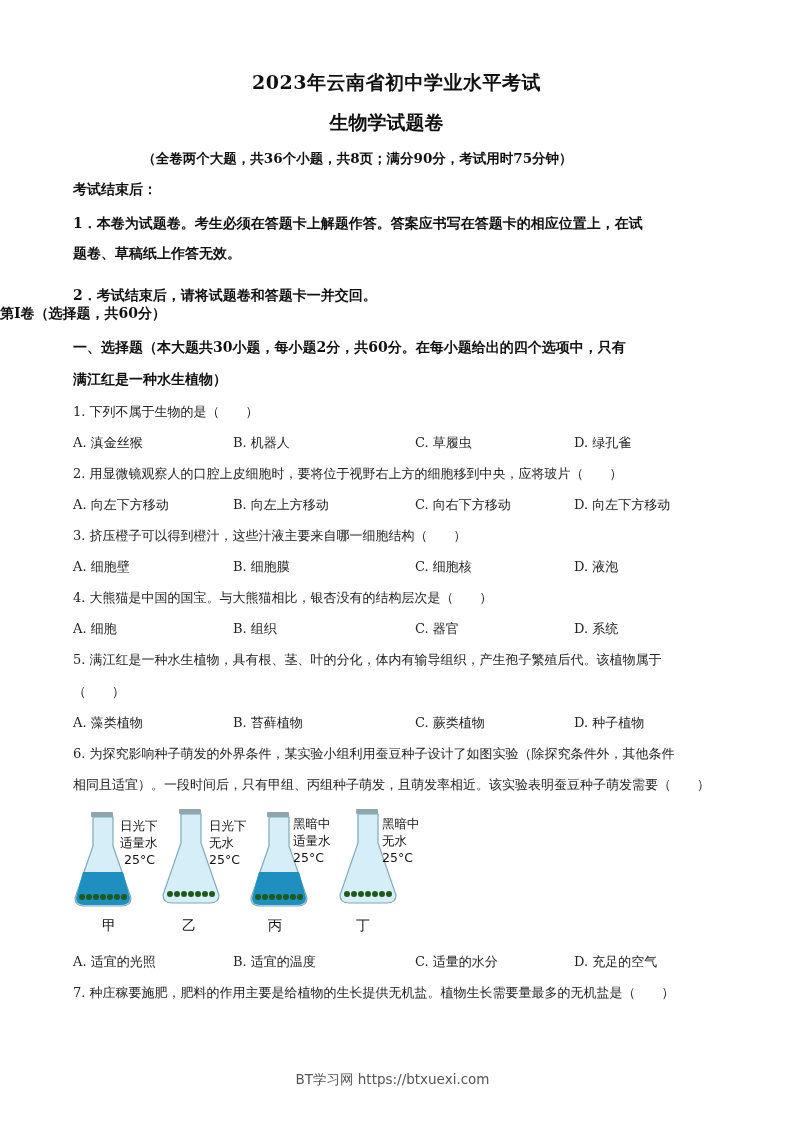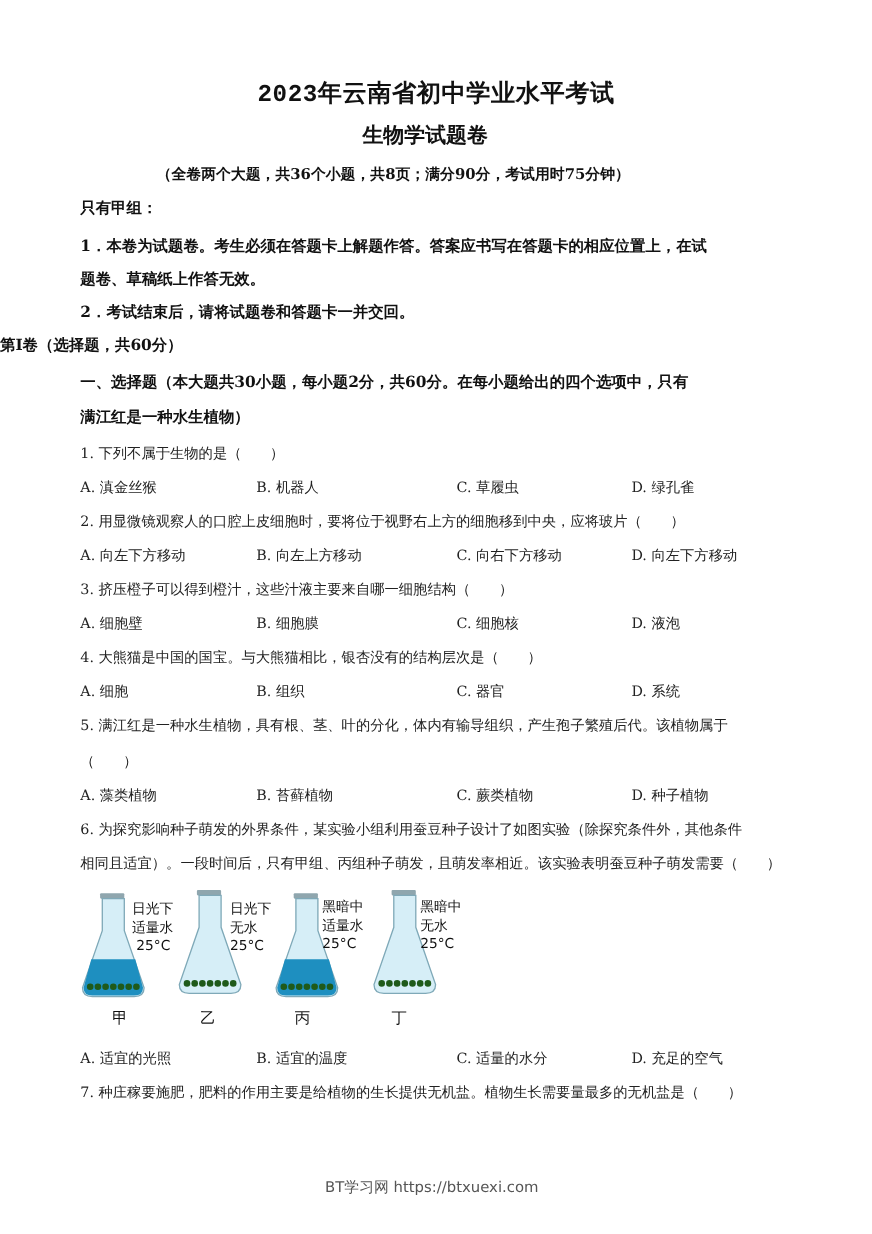--- a/index.html
+++ b/index.html
@@ -1,19 +1,19 @@
 <!DOCTYPE html>
 <html><head>
 <meta charset="utf-8">
 <style>
   html, body { margin: 0; padding: 0; background: #ffffff; }
   body { width: 793px; height: 1122px; position: relative; overflow: hidden;
          font-family: "DejaVu Serif", "Liberation Serif", serif; color: #111; }
   .title1 { position: absolute; top: 70px; left: 0; width: 793px; text-align: center;
-            font-size: 22px; font-weight: bold; letter-spacing: 0.5px; font-family: Liberation Mono, monospace; }
+            font-size: 19px; font-weight: bold; letter-spacing: 0.5px; }
   .title2 { position: absolute; top: 110px; left: 0; width: 773px; text-align: center;
             font-size: 19px; font-weight: bold; }
   .subtitle { position: absolute; top: 150px; left: 0; width: 715px; text-align: center;
               font-size: 13.5px; font-weight: bold; }
   .line { position: absolute; left: 73px; font-size: 14px; white-space: nowrap; }
   .bold { font-weight: bold; }
   .sec-title { position: absolute; top: 305px; left: 0; width: 793px; text-align: left;
                font-size: 14px; font-weight: bold; }
   .q { font-size: 13px; color: #222; }
   .opts { position: absolute; left: 73px; width: 660px; font-size: 13px; color: #222; }
@@ -28,24 +28,24 @@
   .footer { position: absolute; top: 1071px; left: 0; width: 785px; text-align: center;
             font-family: "DejaVu Sans", sans-serif; font-size: 13.5px; color: #555; }
 </style>
 </head>
 <body>
 
 <div class="title1">2023年云南省初中学业水平考试</div>
 <div class="title2">生物学试题卷</div>
 <div class="subtitle">（全卷两个大题，共36个小题，共8页；满分90分，考试用时75分钟）</div>
 
-<div class="line bold" style="top:181px;">只有甲组：</div>
+<div class="line bold" style="top:181px;">考试结束后：</div>
 <div class="line bold" style="top:215px;">1．本卷为试题卷。考生必须在答题卡上解题作答。答案应书写在答题卡的相应位置上，在试</div>
 <div class="line bold" style="top:245px;">题卷、草稿纸上作答无效。</div>
-<div class="line bold" style="top:275px;text-align:right;">2．考试结束后，请将试题卷和答题卡一并交回。</div>
+<div class="line bold" style="top:287px;text-align:right;">2．考试结束后，请将试题卷和答题卡一并交回。</div>
 
 <div class="sec-title">第I卷（选择题，共60分）</div>
 <div class="line bold" style="top:339px;">一、选择题（本大题共30小题，每小题2分，共60分。在每小题给出的四个选项中，只有</div>
 <div class="line bold" style="top:371px;">满江红是一种水生植物）</div>
 
 <div class="line q" style="top:403px;">1. 下列不属于生物的是（　　）</div>
 <div class="opts" style="top:434px;">
   <span class="opt a">A. 滇金丝猴</span>
   <span class="opt b">B. 机器人</span>
   <span class="opt c">C. 草履虫</span>

